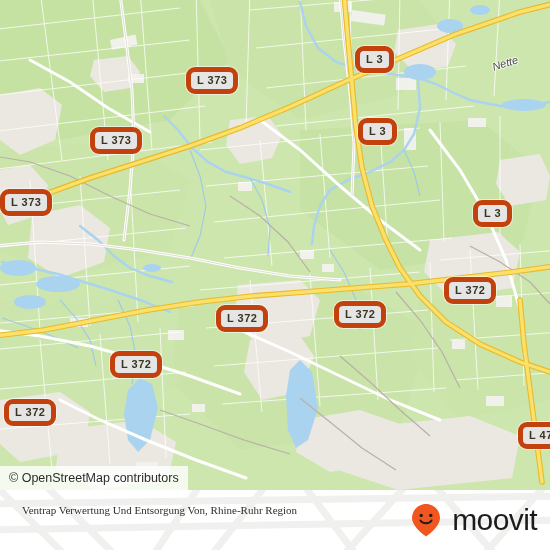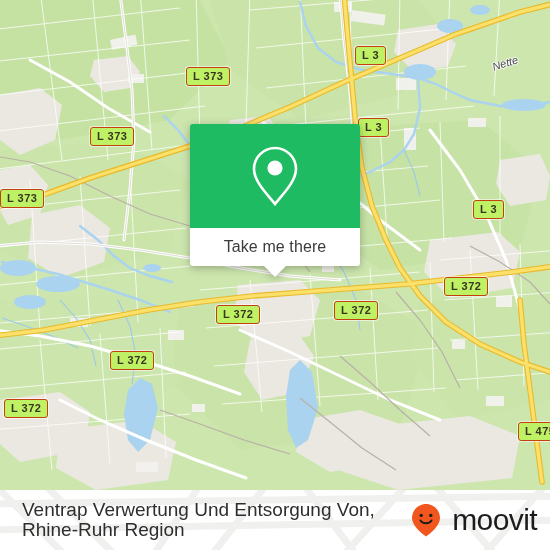--- a/index.html
+++ b/index.html
@@ -29,23 +29,23 @@
     position: absolute;
     left: 0; top: 0;
     width: 550px;
     height: 490px;
     display: block;
   }
 
   
   .shield {
     position: absolute;
-    background: #bef264;
-    border: 1px solid #c2410c;
-    border-radius: 3px;
+    background: #e5e5e5;
+    border: 5px solid #c2410c;
+    border-radius: 9px;
     color: #3a3520;
     font-size: 11px;
     font-weight: bold;
     letter-spacing: 0.5px;
     line-height: 14px;
     padding: 1px 6px 2px 6px;
     white-space: nowrap;
     box-shadow: 0 0 0 1px rgba(255,255,255,0.55);
     font-family: "Liberation Sans", sans-serif;
   }
@@ -129,23 +129,24 @@
     left: 0; top: 0;
     width: 550px;
     height: 60px;
     opacity: 1;
   }
   #footer-title {
     position: absolute;
     left: 22px;
     top: 10px;
     width: 400px;
-    font-size: 19px;
+    font-size: 11px;
     line-height: 20px;
     color: #2e2e2e;
+    font-family: Liberation Serif, serif;
   }
   #logo {
     position: absolute;
     right: 13px;
     top: 14px;
     height: 32px;
     display: flex;
     align-items: center;
     gap: 10px;
   }
@@ -333,33 +334,22 @@
       <div class="shield" style="left:444px;  top:277px;">L 372</div>
       <div class="shield" style="left:334px;  top:301px;">L 372</div>
       <div class="shield" style="left:216px;  top:305px;">L 372</div>
       <div class="shield" style="left:110px;  top:351px;">L 372</div>
       <div class="shield" style="left:4px;    top:399px;">L 372</div>
       <div class="shield" style="left:518px;  top:422px;">L 475</div>
     </div>
 
     <div class="river-label" style="left:492px; top:57px; transform:rotate(-17deg);">Nette</div>
 
-    <div id="popup">
-      <div id="popup-top">
-        <svg width="52" height="64" viewBox="0 0 52 64">
-          <path d="M26 4 C14.4 4 5 13.4 5 25 C5 38 20 52 26 60 C32 52 47 38 47 25 C47 13.4 37.6 4 26 4 Z" fill="none" stroke="#ffffff" stroke-width="2.6"></path>
-          <circle cx="26" cy="24" r="7.6" fill="#ffffff"></circle>
-        </svg>
-      </div>
-      <div id="popup-bottom">
-        <span id="popup-label">Take me there</span>
-        <div id="popup-tail"></div>
-      </div>
-    </div>
-
+
+    <div id="attribution">© OpenStreetMap contributors</div>
 
   </div>
 
   <div id="footer">
 
     <svg id="footer-watermark" viewBox="0 0 550 60" preserveAspectRatio="none">
       <rect x="0" y="0" width="550" height="60" fill="#ffffff"></rect>
       <g stroke="#f0f0ee" stroke-width="7" fill="none" stroke-linecap="round">
         <path d="M-10,-10 L70,70"></path>
         <path d="M40,-10 L130,80"></path>

